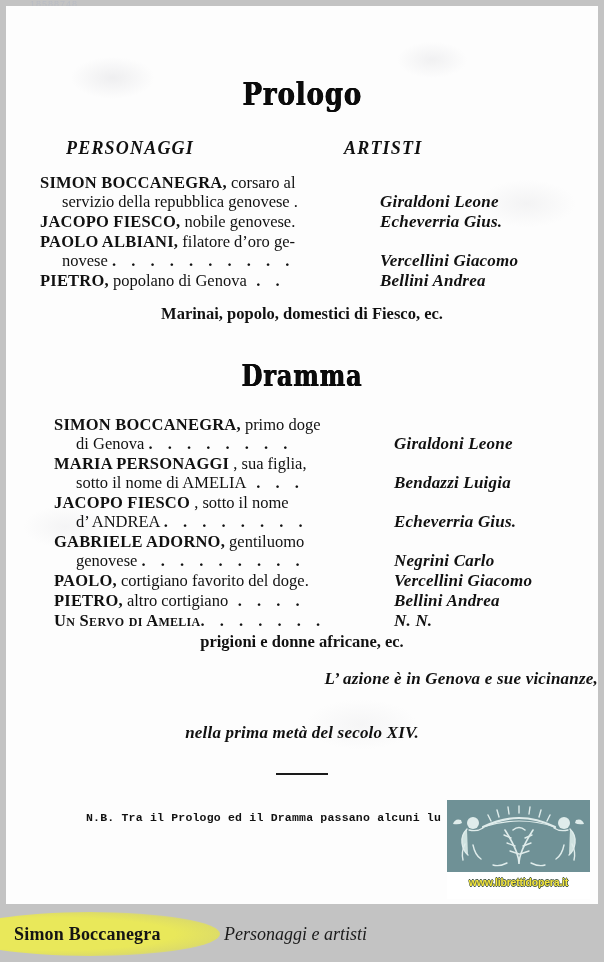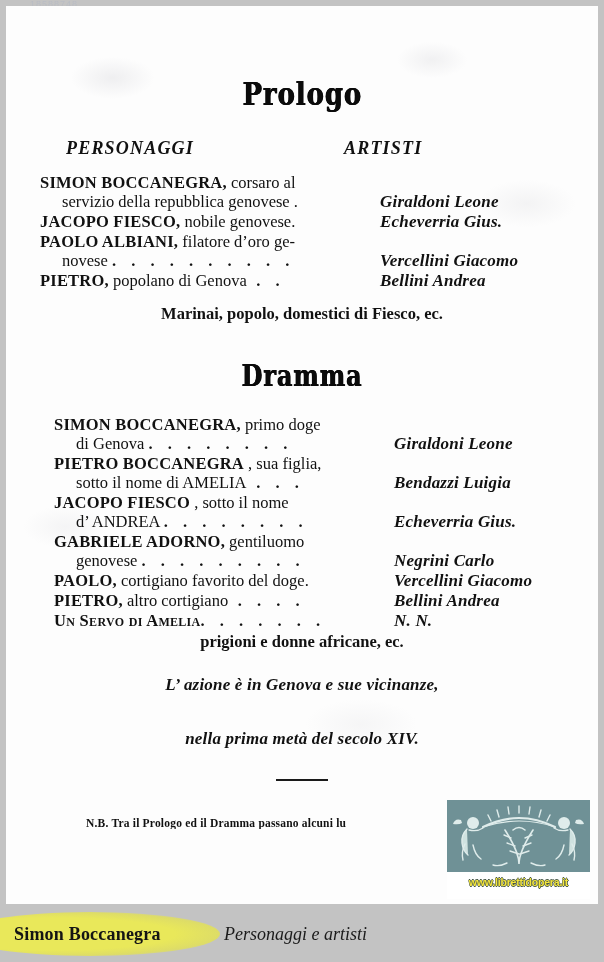--- a/index.html
+++ b/index.html
@@ -297,21 +297,21 @@
         <div class="cast-row">
           <div class="role-block">
             <div class="role-line"><span class="role-name">SIMON BOCCANEGRA,</span><span class="role-desc"> primo doge</span></div>
             <div class="role-line indent"><span class="role-desc">di Genova</span> <span class="dots">. . . . . . . .</span></div>
           </div>
           <span class="artist" style="top:19px;">Giraldoni Leone</span>
         </div>
 
         <div class="cast-row">
           <div class="role-block">
-            <div class="role-line"><span class="role-name">PIETRO BOCCANEGRA</span><span class="role-desc"> , sua figlia,</span></div>
+            <div class="role-line"><span class="role-name">MARIA PERSONAGGI</span><span class="role-desc"> , sua figlia,</span></div>
             <div class="role-line indent"><span class="role-desc">sotto il nome di </span><span class="role-desc caps">AMELIA</span><span class="dots"> . . .</span></div>
           </div>
           <span class="artist" style="top:19px;">Bendazzi Luigia</span>
         </div>
 
         <div class="cast-row">
           <div class="role-block">
             <div class="role-line"><span class="role-name">JACOPO FIESCO</span><span class="role-desc"> , sotto il nome</span></div>
             <div class="role-line indent"><span class="role-desc">d’ </span><span class="role-desc caps">ANDREA</span> <span class="dots">. . . . . . . .</span></div>
           </div>
@@ -344,28 +344,28 @@
           <div class="role-block">
             <div class="role-line"><span class="smallcaps">Un Servo di Amelia</span><span class="dots">. . . . . . .</span></div>
           </div>
           <span class="artist" style="top:0px;">N. N.</span>
         </div>
 
       </div>
 
       <div class="center-note roman">prigioni e donne africane, ec.</div>
 
-      <div class="setting" style="margin-top:22px;">L’ azione è in Genova e sue vicinanze,</div>
+      <div class="setting" style="margin-top:16px;text-align:right;">L’ azione è in Genova e sue vicinanze,</div>
       <div class="setting">nella prima metà del secolo XIV.</div>
 
       <div class="divider-wrap" style="margin-top:17px;">
         <span class="divider"></span>
       </div>
 
-      <div class="nb-note" style="margin-top:32px; margin-left:80px; width:380px;">N.B. Tra il Prologo ed il Dramma passano alcuni lu</div>
+      <div class="nb-note" style="margin-top:32px; margin-left:80px; width:380px;font-family:Liberation Mono, monospace;">N.B. Tra il Prologo ed il Dramma passano alcuni lu</div>
 
     </div>
   </div>
 
   <div id="watermark">
     <div id="watermark-emblem">
       <svg width="143" height="72" viewBox="0 0 143 72">
         <g fill="none" stroke="#dfeceb" stroke-width="1.4" stroke-linecap="round">
 
           <circle cx="26" cy="23" r="6" fill="#dfeceb" stroke="none"></circle>

